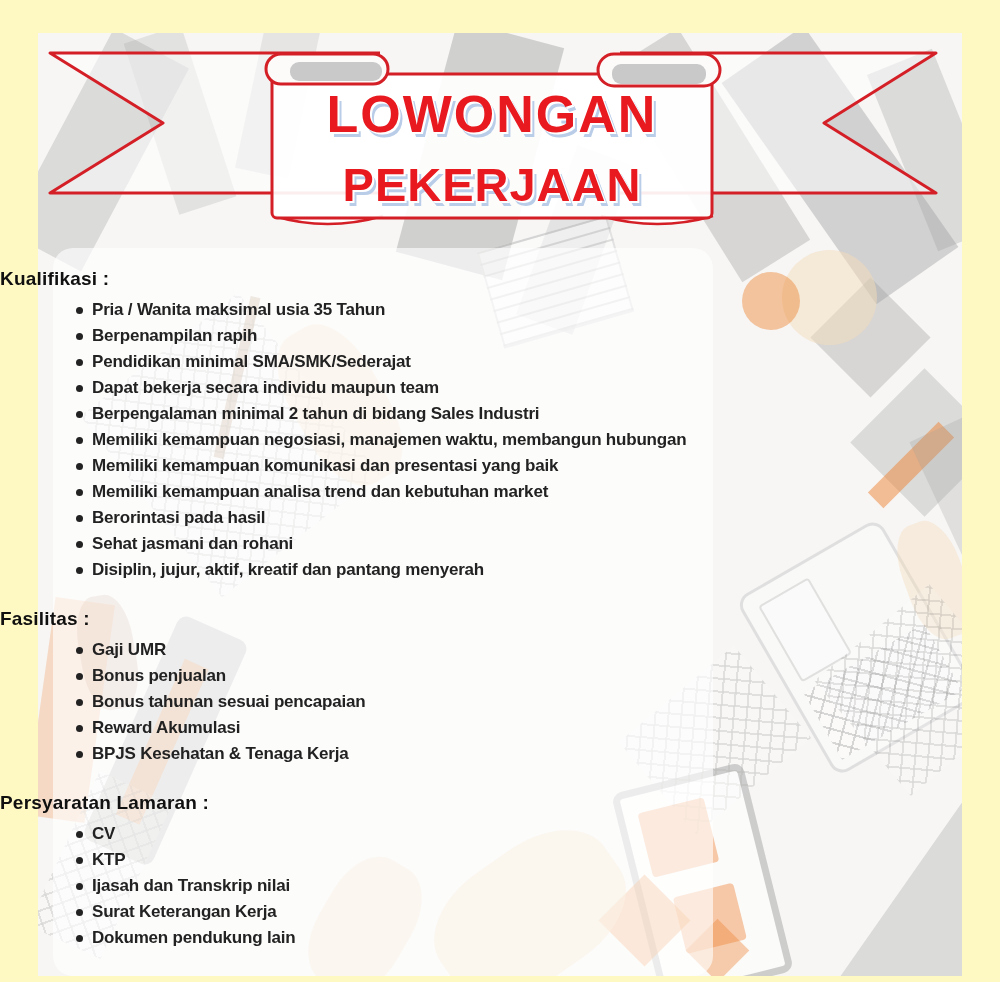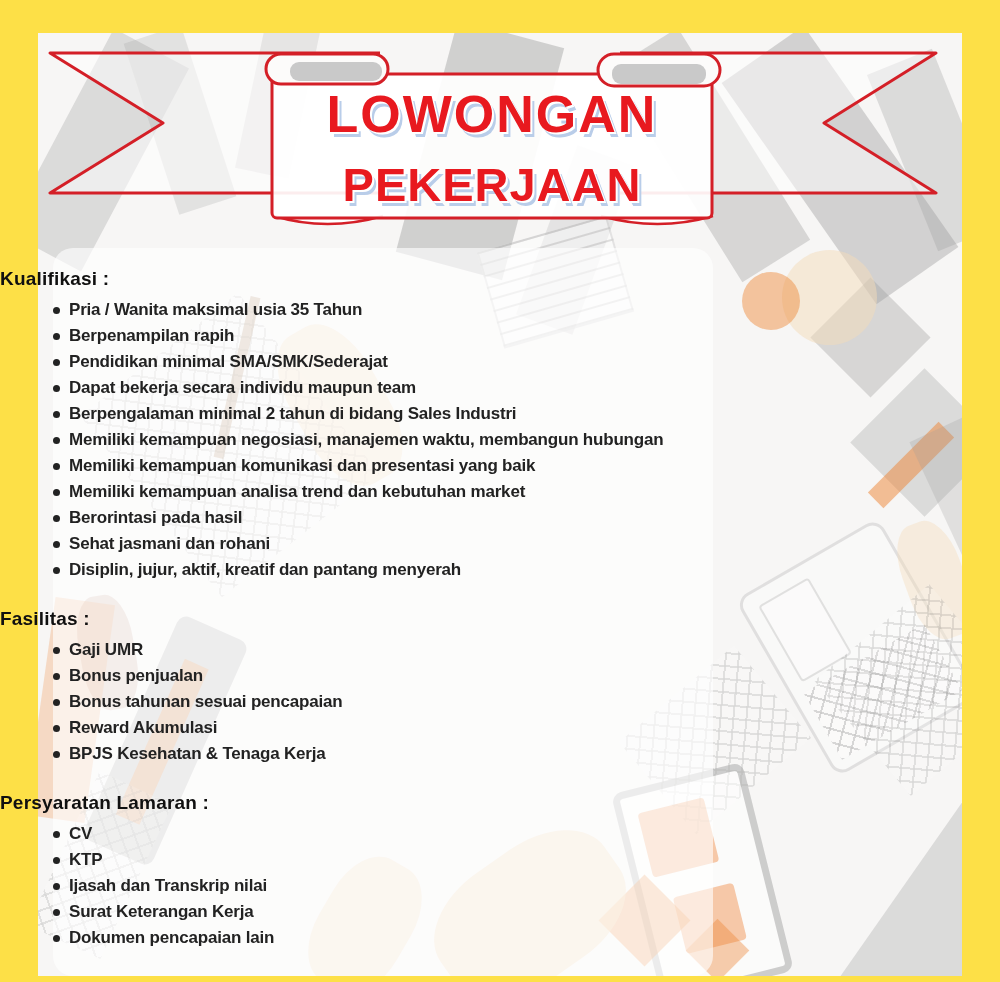--- a/index.html
+++ b/index.html
@@ -5,21 +5,21 @@
   :root{
     --ribbon-red:#d41f27;
     --title-red:#e8191f;
     --shadow-blue:#b9cde9;
     --curl-grey:#c9c9c9;
     --text-dark:#1f1f1f;
   }
   *{box-sizing:border-box;margin:0;padding:0}
   html,body{background:#fff}
   body{font-family:"Liberation Sans",sans-serif}
-  .canvas{position:relative;width:1000px;height:982px;background:#fde047;overflow:hidden}
+  .canvas{position:relative;width:1000px;height:982px;background:#fef9c3;overflow:hidden}
 
   
   .bg{position:absolute;left:38px;top:33px;width:924px;bottom:6px;background:#f7f6f5;overflow:hidden}
   .shape{position:absolute}
   .grey{background:#9b9b9b}
   .orange{background:#ee8434}
   .cream{background:#f4dcba;border-radius:40%}
   .lattice{background-image:
       repeating-linear-gradient(45deg, rgba(140,140,140,.7) 0, rgba(140,140,140,.7) 2px, transparent 2px, transparent 13px),
       repeating-linear-gradient(-45deg, rgba(140,140,140,.7) 0, rgba(140,140,140,.7) 2px, transparent 2px, transparent 13px);
@@ -47,21 +47,21 @@
       color:var(--title-red);font-weight:bold;
       text-shadow:2px 2px 0 #ffffff,4px 5px 0 var(--shadow-blue)}
   .ribbon-line1{font-size:52px;line-height:68px;letter-spacing:2px}
   .ribbon-line2{font-size:47px;line-height:62px;letter-spacing:1px;margin-top:6px}
 
   
   .content{position:absolute;left:0;top:266px;right:0;color:var(--text-dark)}
   .sec + .sec{margin-top:23px}
   .sec-title{font-size:19px;line-height:26px;font-weight:bold;color:#101010;letter-spacing:.2px}
   .sec-list{list-style:none;margin-top:5px}
-  .sec-list li{position:relative;margin-left:69px;font-size:17px;line-height:26px;font-weight:bold;letter-spacing:-0.2px;color:#222}
+  .sec-list li{position:relative;margin-left:92px;font-size:17px;line-height:26px;font-weight:bold;letter-spacing:-0.2px;color:#222}
   .sec-list li::before{content:"";position:absolute;left:-16px;top:10px;width:7px;height:7px;border-radius:50%;background:#222}
 </style>
 </head>
 <body>
 
 <div class="canvas">
 
   <div class="bg" aria-hidden="true">
     <div class="shape grey" style="left:17px;top:2px;width:85px;height:230px;transform:rotate(28deg);opacity:.30"></div>
     <div class="shape grey" style="left:112px;top:-3px;width:60px;height:180px;transform:rotate(-18deg);opacity:.22"></div>
@@ -163,18 +163,18 @@
         </ul>
     </section>
 
     <section class="sec">
       <h2 class="sec-title">Persyaratan Lamaran :</h2>
       <ul class="sec-list">
           <li>CV</li>
           <li>KTP</li>
           <li>Ijasah dan Transkrip nilai</li>
           <li>Surat Keterangan Kerja</li>
-          <li>Dokumen pencapaian lain</li>
+          <li>Dokumen pendukung lain</li>
         </ul>
     </section>
   </div>
 
 </div>
 
 </body></html>

